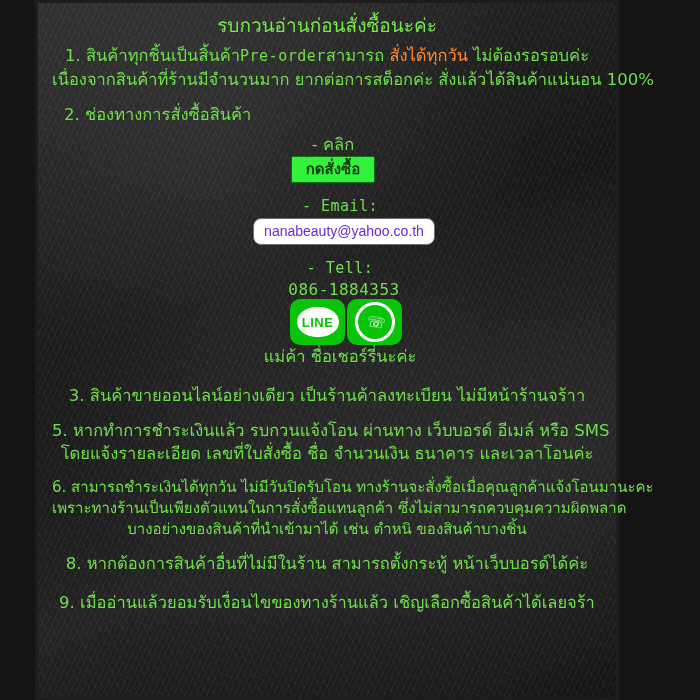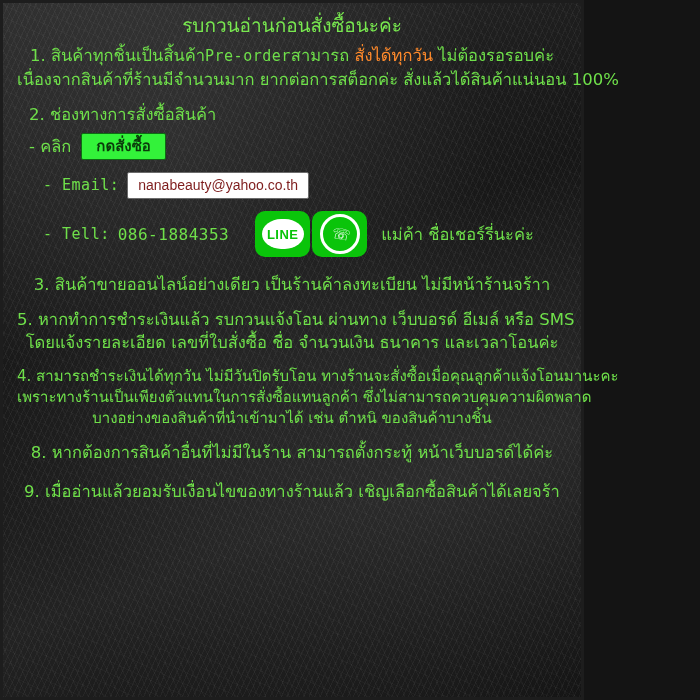--- a/index.html
+++ b/index.html
@@ -21,20 +21,21 @@
     background-color: #1a1a1a;
     background-image:
       repeating-linear-gradient(115deg, rgba(255,255,255,0.045) 0px, rgba(255,255,255,0.045) 1px, rgba(0,0,0,0) 1px, rgba(0,0,0,0) 5px),
       repeating-linear-gradient(65deg, rgba(255,255,255,0.030) 0px, rgba(255,255,255,0.030) 1px, rgba(0,0,0,0) 1px, rgba(0,0,0,0) 7px),
       repeating-linear-gradient(25deg, rgba(255,255,255,0.022) 0px, rgba(255,255,255,0.022) 1px, rgba(0,0,0,0) 1px, rgba(0,0,0,0) 11px),
       radial-gradient(ellipse at 30% 20%, rgba(120,120,120,0.18) 0%, rgba(0,0,0,0) 55%),
       radial-gradient(ellipse at 75% 70%, rgba(90,90,90,0.16) 0%, rgba(0,0,0,0) 60%),
       linear-gradient(160deg, #2b2b2b 0%, #151515 40%, #232323 70%, #101010 100%);
     border: 3px solid #1d1d1d;
     color: #6fe04a;
+    margin-left: 35px;
   }
   .content {
     position: relative;
     padding: 10px 14px 0 14px;
     box-sizing: border-box;
     height: 100%;
   }
   .title {
     text-align: center;
     color: #78e84f;
@@ -57,44 +58,45 @@
   .mono {
     font-family: "DejaVu Sans Mono", monospace;
     font-size: 15px;
     letter-spacing: 0.5px;
   }
   .orange { color: #ff8a2b; font-family: Liberation Mono, monospace; }
   .row {
     display: flex;
     align-items: center;
     white-space: nowrap;
+    flex-direction: column;
   }
   .btn-green {
     display: inline-block;
     background: #33f23a;
     color: #0b3b0b;
     font-size: 15px;
     line-height: 20px;
     padding: 2px 14px 3px 14px;
     border: 1px solid #0d6b12;
     border-radius: 2px;
     font-family: Liberation Sans, sans-serif;
     font-weight: bold;
     margin: 0 10px;
     text-align: right;
   }
   .email-box {
     display: inline-block;
     background: #ffffff;
-    color: #7f1d1d;
+    color: #6d28d9;
     font-size: 14px;
     line-height: 20px;
     padding: 2px 10px 3px 10px;
     border: 1px solid #6b6b6b;
-    border-radius: 2px;
+    border-radius: 8px;
     font-family: "Liberation Sans", sans-serif;
     margin-left: 8px;
   }
   .tel-num {
     font-family: "DejaVu Sans Mono", monospace;
     font-size: 16px;
     margin-left: 8px;
     letter-spacing: 0.5px;
   }
   .badges {
@@ -205,21 +207,21 @@
       </span>
       <span class="line">แม่ค้า ชื่อเชอร์รี่นะค่ะ</span>
     </div>
 
     <div class="line center gap-lg">3. สินค้าขายออนไลน์อย่างเดียว เป็นร้านค้าลงทะเบียน ไม่มีหน้าร้านจร้าา</div>
 
 
     <div class="line center gap-md">5. หากทำการชำระเงินแล้ว รบกวนแจ้งโอน ผ่านทาง เว็บบอรด์ อีเมล์ หรือ SMS</div>
     <div class="line center">โดยแจ้งรายละเอียด เลขที่ใบสั่งซื้อ ชื่อ จำนวนเงิน ธนาคาร และเวลาโอนค่ะ</div>
 
-    <div class="line center note-small gap-md">4. สามารถชำระเงินได้ทุกวัน ไม่มีวันปิดรับโอน ทางร้านจะสั่งซื้อเมื่อคุณลูกค้าแจ้งโอนมานะคะ</div>
+    <div class="line center note-small gap-md">6. สามารถชำระเงินได้ทุกวัน ไม่มีวันปิดรับโอน ทางร้านจะสั่งซื้อเมื่อคุณลูกค้าแจ้งโอนมานะคะ</div>
 
     <div class="line center note-small">เพราะทางร้านเป็นเพียงตัวแทนในการสั่งซื้อแทนลูกค้า ซึ่งไม่สามารถควบคุมความผิดพลาด</div>
     <div class="line center note-small">บางอย่างของสินค้าที่นำเข้ามาได้ เช่น ตำหนิ ของสินค้าบางชิ้น</div>
 
     <div class="line center gap-md">8. หากต้องการสินค้าอื่นที่ไม่มีในร้าน สามารถตั้งกระทู้ หน้าเว็บบอรด์ได้ค่ะ</div>
 
     <div class="line center gap-lg">9. เมื่ออ่านแล้วยอมรับเงื่อนไขของทางร้านแล้ว เชิญเลือกซื้อสินค้าได้เลยจร้า</div>
 
   </div>
 </div>

